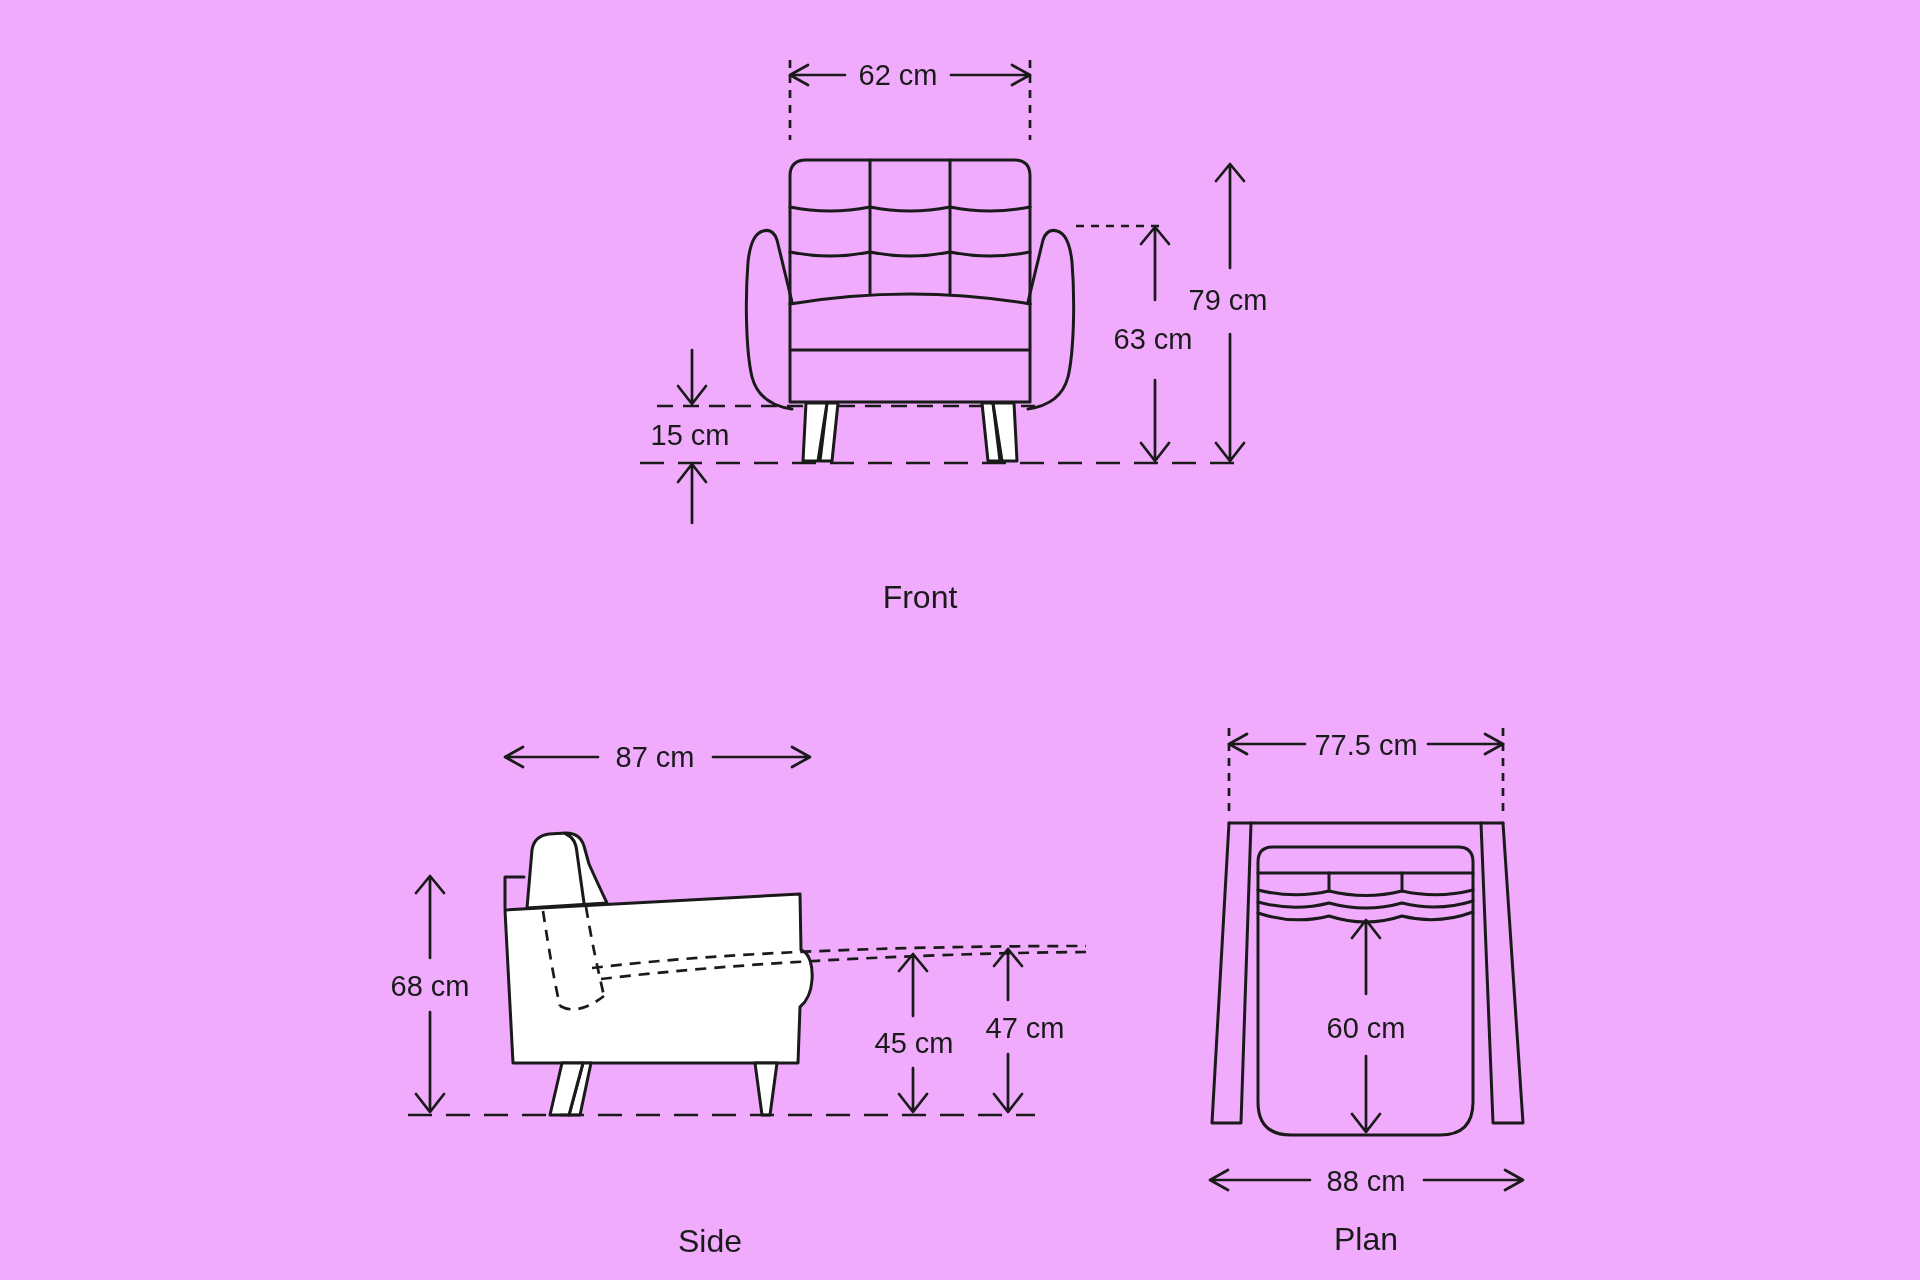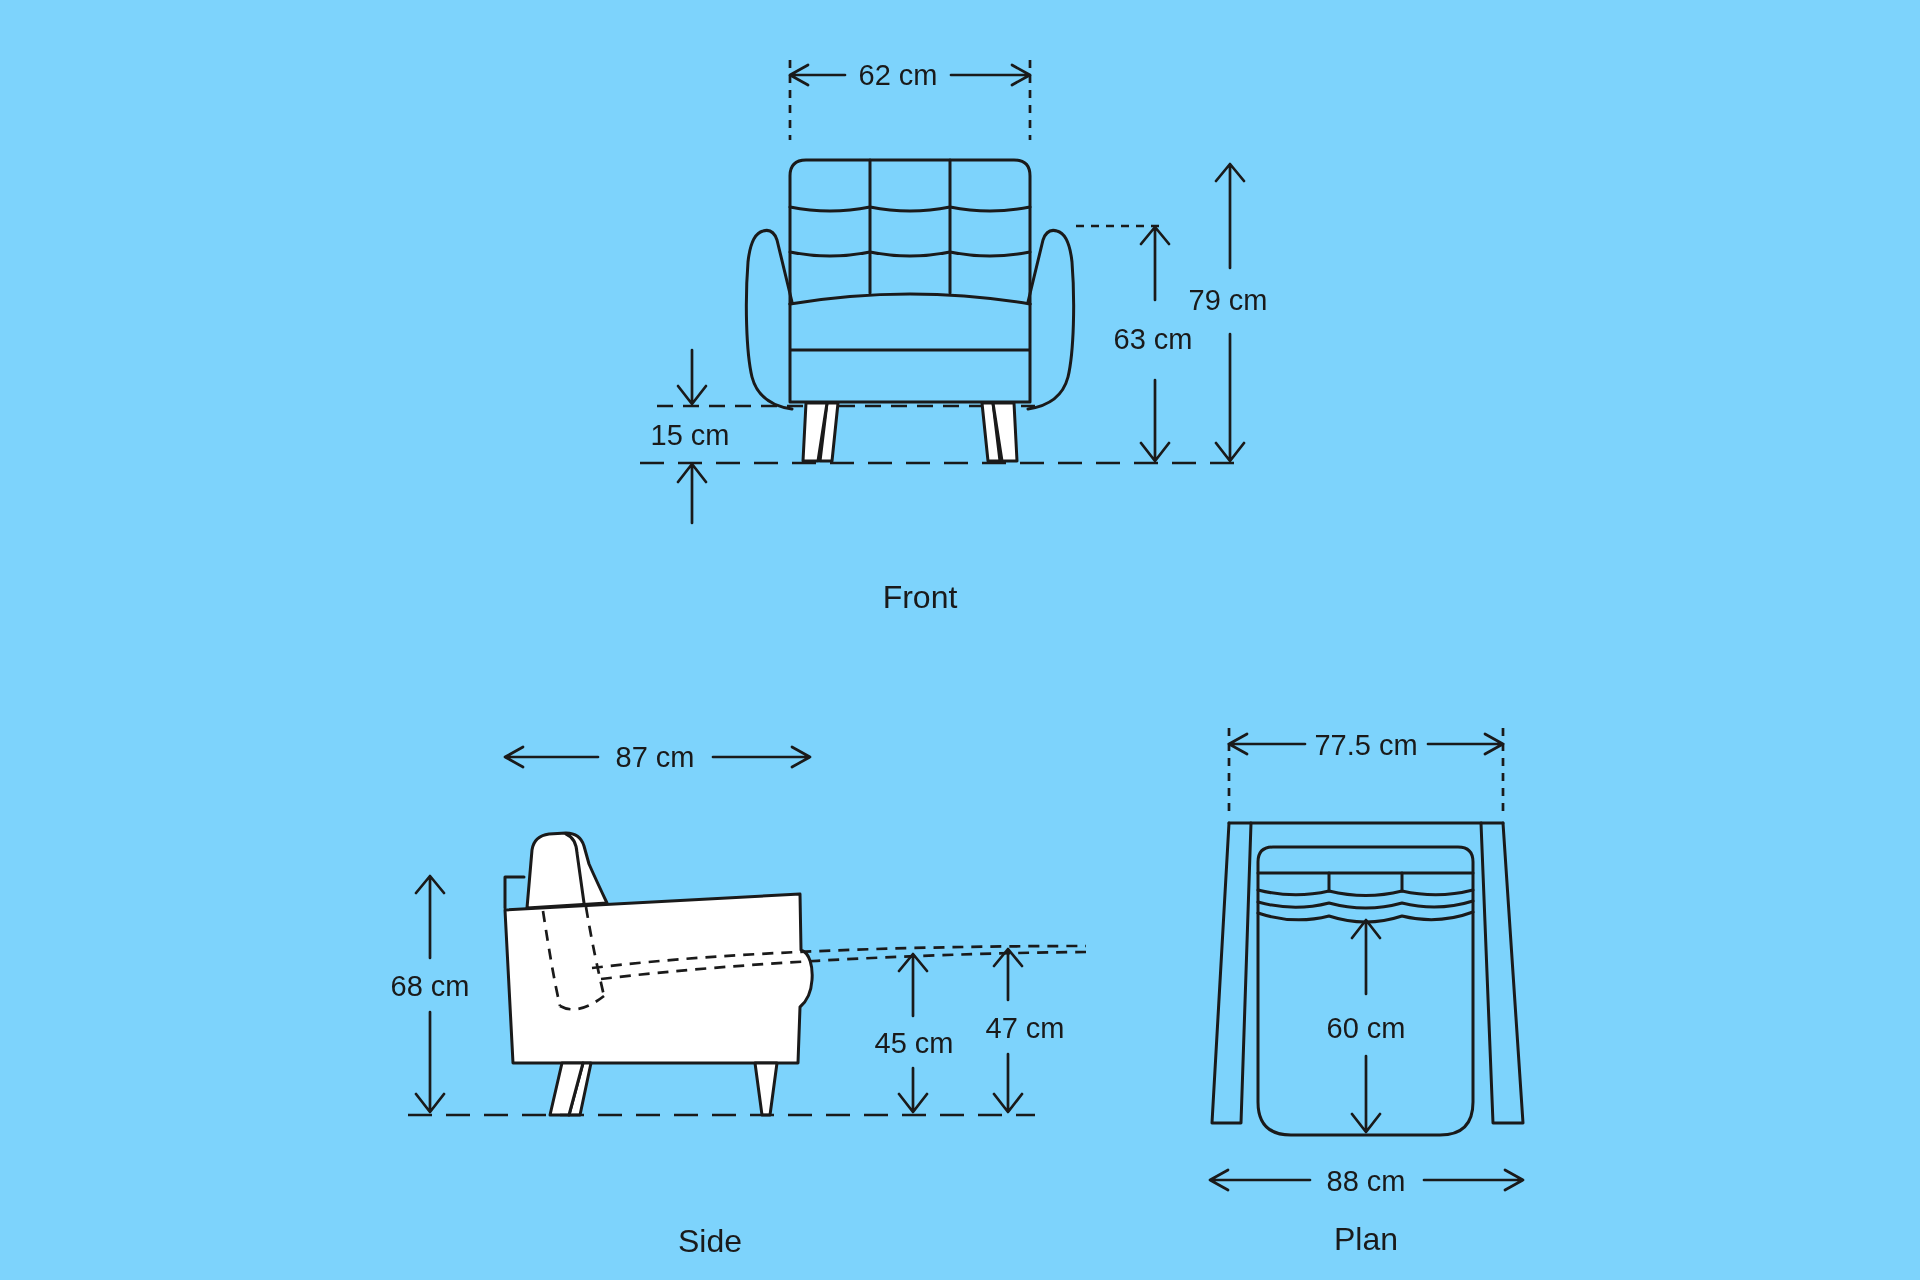--- a/index.html
+++ b/index.html
@@ -1,20 +1,20 @@
 <!DOCTYPE html>
 <html><head>
 <meta charset="utf-8">
 <style>
   html, body { margin: 0; padding: 0; background: #ffffff; }
   .stage {
     position: relative;
     width: 1920px;
     height: 1280px;
-    background: #7dd3fc;
+    background: #f0abfc;
     overflow: hidden;
   }
   svg { display: block; }
   .ln {
     fill: none;
     stroke: #1a1a1a;
     stroke-width: 3;
     stroke-linecap: round;
     stroke-linejoin: round;
   }

